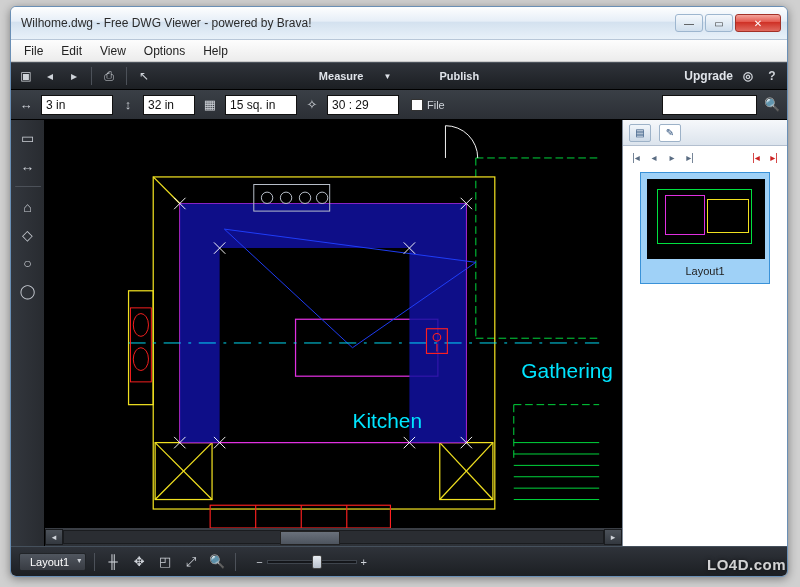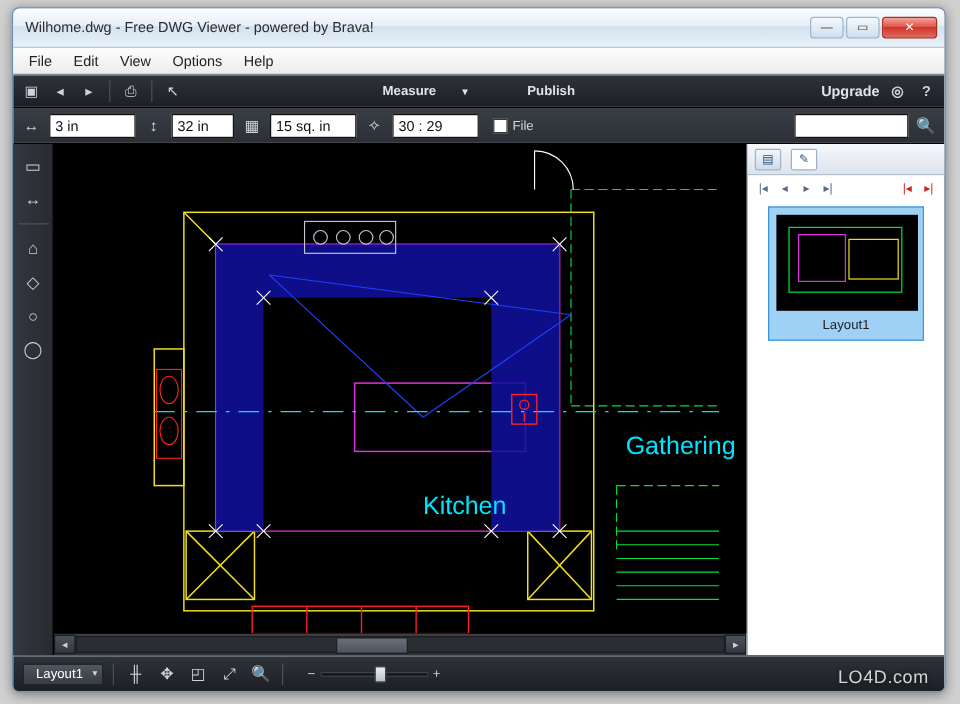--- a/index.html
+++ b/index.html
@@ -60,21 +60,21 @@
 
   
   .statusbar { height: 30px; background: linear-gradient(#2f333a,#1c1f23); border-top:1px solid #45505c; display:flex; align-items:center; padding:0 8px; gap:6px; color:#cfd3d9; font-size:11px;}
   .tab { background:linear-gradient(#50565f,#383c43); border:1px solid #212428; padding:2px 16px 2px 10px; border-radius:2px; font-size:11px; color:#fff; position:relative;}
   .tab::after{content:"▾"; position:absolute; right:4px; font-size:8px; color:#cfd3d9;}
   .status-ic { width:20px;height:20px;display:flex;align-items:center;justify-content:center;font-size:13px;color:#cfd3d9;}
   .zoom-slider{ display:flex;align-items:center;gap:4px;margin-left:12px;}
   .zs-track{width:90px;height:4px;background:#14161a;border:1px solid #3e444c;position:relative;}
   .zs-knob{position:absolute;top:-6px;left:44px;width:10px;height:14px;background:linear-gradient(#e9edf2,#b8c1cd);border:1px solid #444;border-radius:2px;}
 
-  .watermark{ position:absolute; right:26px; bottom:14px; font-size:15px; font-weight:normal; color:rgba(255,255,255,.8); text-shadow:0 0 4px rgba(0,0,0,.6); letter-spacing:.5px;}
+  .watermark{ position:absolute; right:14px; bottom:14px; font-size:15px; font-weight:bold; color:rgba(255,255,255,.8); text-shadow:0 0 4px rgba(0,0,0,.6); letter-spacing:.5px;}
 </style>
 </head>
 <body>
 
 <div class="window">
 
   <div class="titlebar">
     <span class="title">Wilhome.dwg - Free DWG Viewer - powered by Brava!</span>
     <div class="win-btns">
       <div class="win-btn">—</div>

